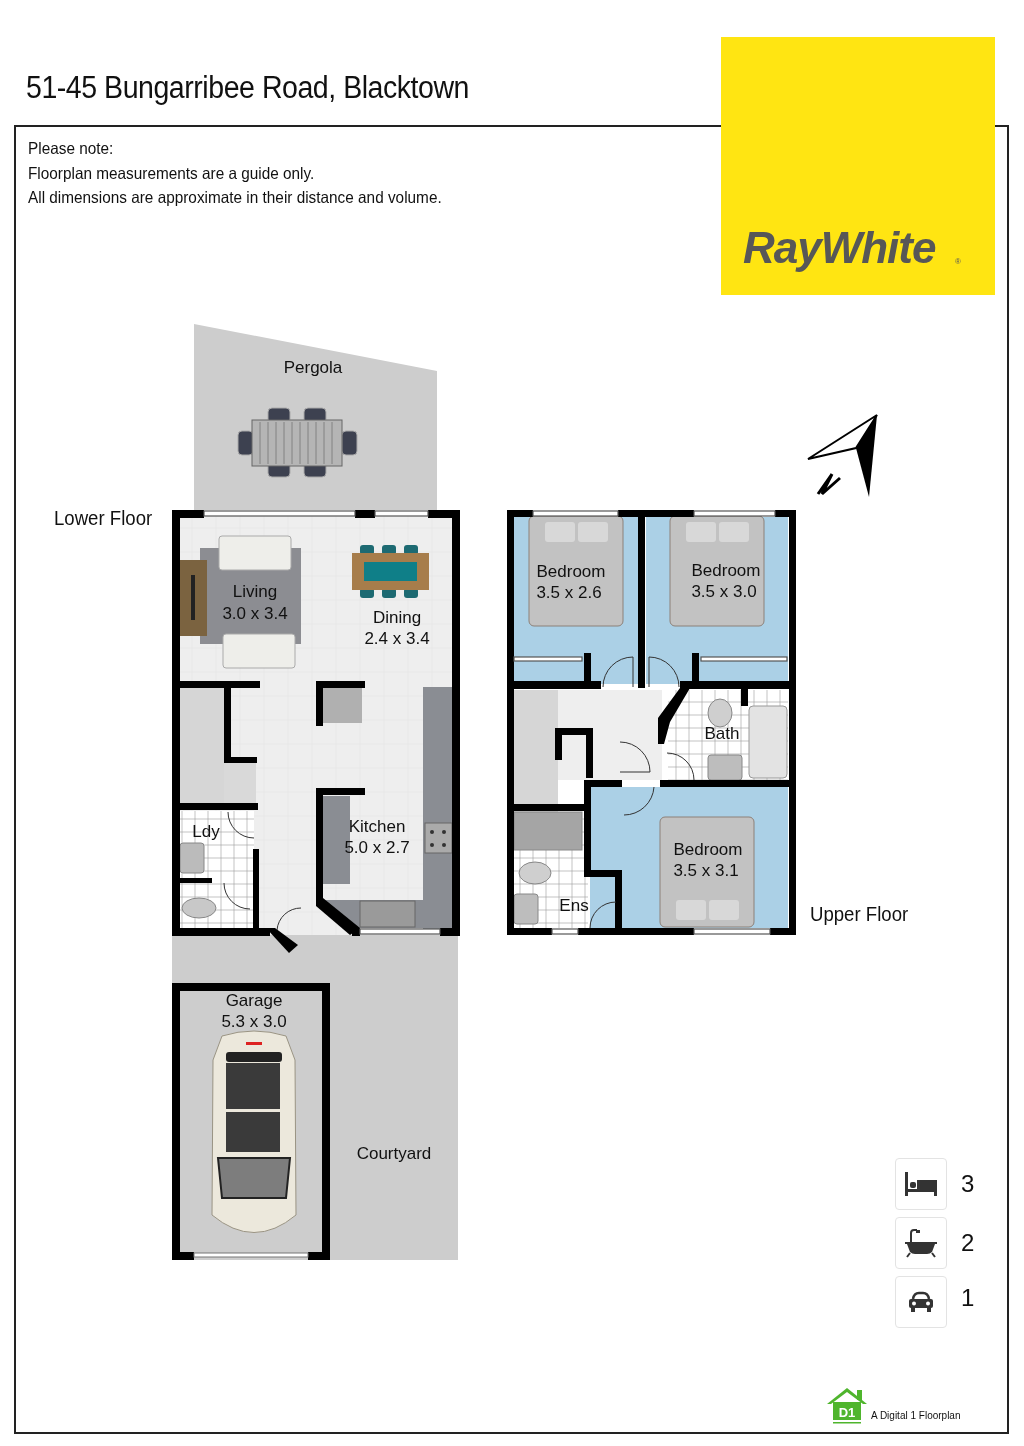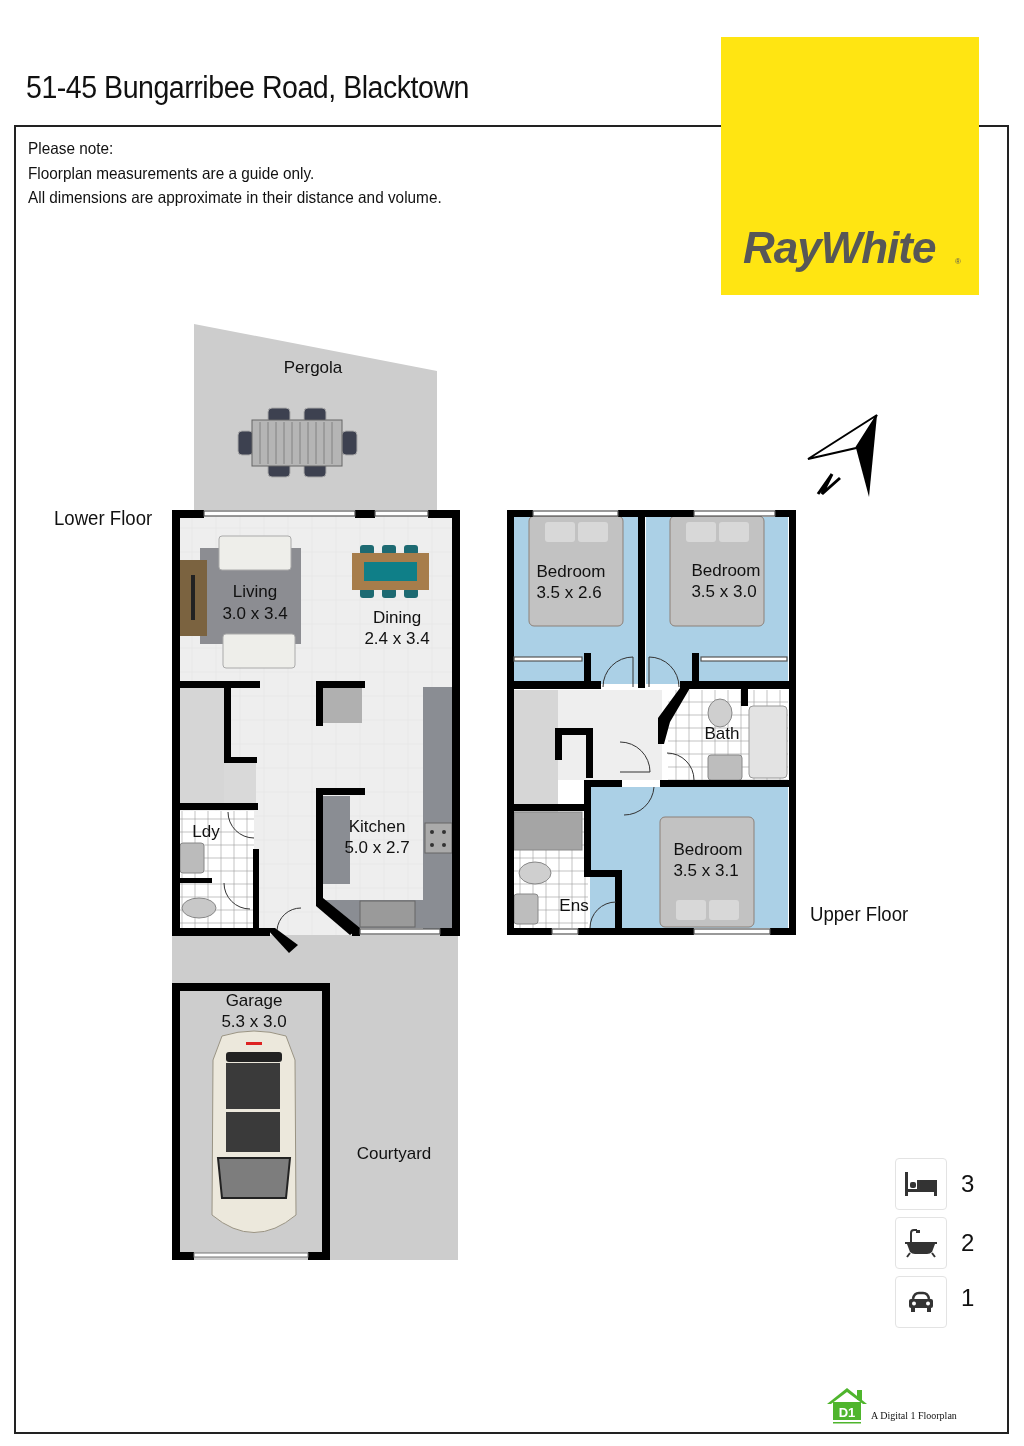--- a/index.html
+++ b/index.html
@@ -1,31 +1,31 @@
 <!DOCTYPE html>
 <html><head>
 <meta charset="utf-8">
 <style>
   html, body { margin: 0; padding: 0; background: #ffffff; }
   body { width: 1024px; height: 1446px; position: relative; overflow: hidden; font-family: "Liberation Sans", "DejaVu Sans", sans-serif; color: #111; }
   .title { position: absolute; left: 26px; top: 70px; font-size: 31px; letter-spacing: -0.5px; transform: scaleX(0.92); transform-origin: left top; white-space: nowrap; }
   .frame { position: absolute; left: 14px; top: 125px; width: 995px; height: 1309px; border: 2px solid #222; box-sizing: border-box; }
   .note { position: absolute; left: 28px; top: 136px; font-size: 16.5px; line-height: 24.5px; transform: scaleX(0.93); transform-origin: left top; white-space: nowrap; }
-  .brand { position: absolute; left: 721px; top: 37px; width: 258px; height: 258px; background: #ffe512; }
+  .brand { position: absolute; left: 721px; top: 37px; width: 258px; height: 258px; background: #ffe512; padding-left: 16px; }
   .brand-word { position: absolute; left: 22px; top: 186px; font-size: 44px; font-weight: bold; font-style: italic; color: #575757; letter-spacing: -1px; white-space: nowrap; }
   .brand-reg { position: absolute; left: 234px; top: 220px; font-size: 8px; color: #575757; }
   .plan { position: absolute; left: 0; top: 0; }
   .label { font-family: "Liberation Sans", sans-serif; fill: #111; }
   .floor-label { position: absolute; font-size: 20px; white-space: nowrap; transform: scaleX(0.93); transform-origin: left top; }
   .stats { position: absolute; left: 895px; top: 1158px; }
   .stat-row { position: relative; width: 100px; height: 56px; }
   .stat-box { position: absolute; left: 0; top: 0; width: 52px; height: 52px; border: 1.5px solid #e3e3e3; border-radius: 4px; box-sizing: border-box; display: flex; align-items: center; justify-content: center; }
   .stat-val { position: absolute; left: 66px; top: 12px; font-size: 24px; }
   .d1 { position: absolute; left: 825px; top: 1386px; width: 150px; height: 40px; }
-  .d1-text { position: absolute; left: 46px; top: 24px; font-size: 10px; white-space: nowrap; font-family: Liberation Serif, serif; }
+  .d1-text { position: absolute; left: 46px; top: 24px; font-size: 10px; white-space: nowrap; }
 </style>
 </head>
 <body>
 
 <div class="title">51-45 Bungarribee Road, Blacktown</div>
 
 <div class="frame"></div>
 
 <div class="note">
   <div>Please note:</div>

